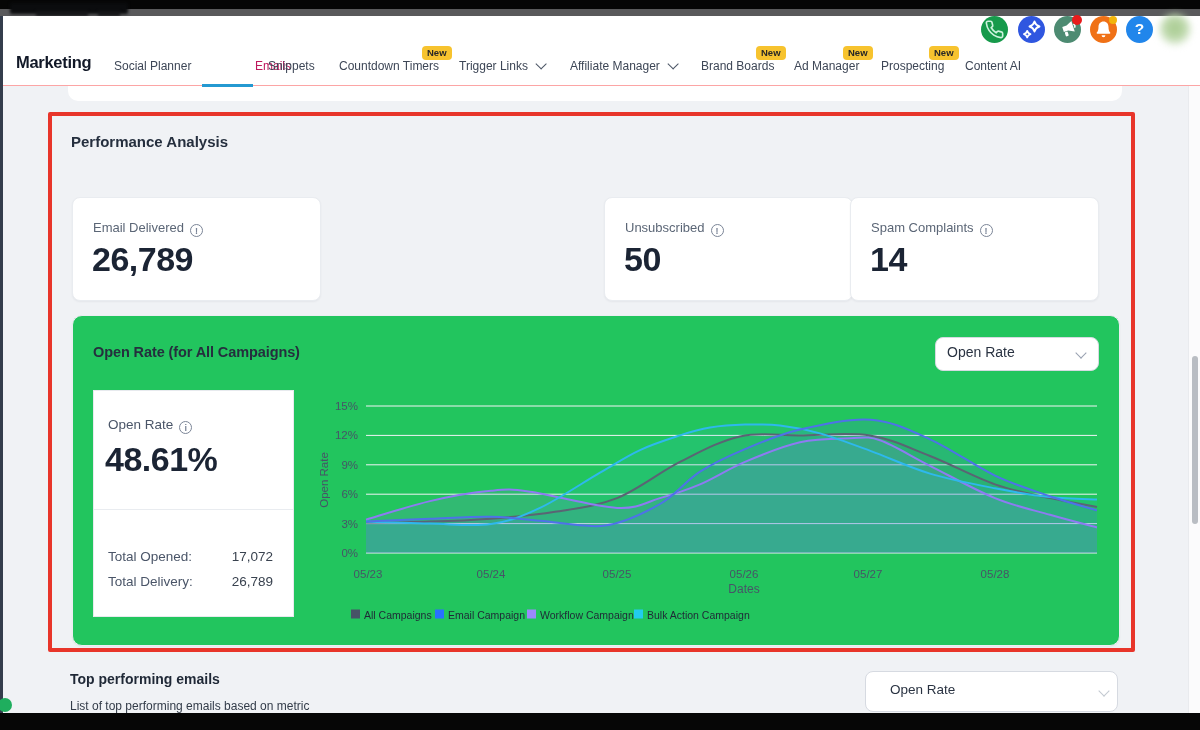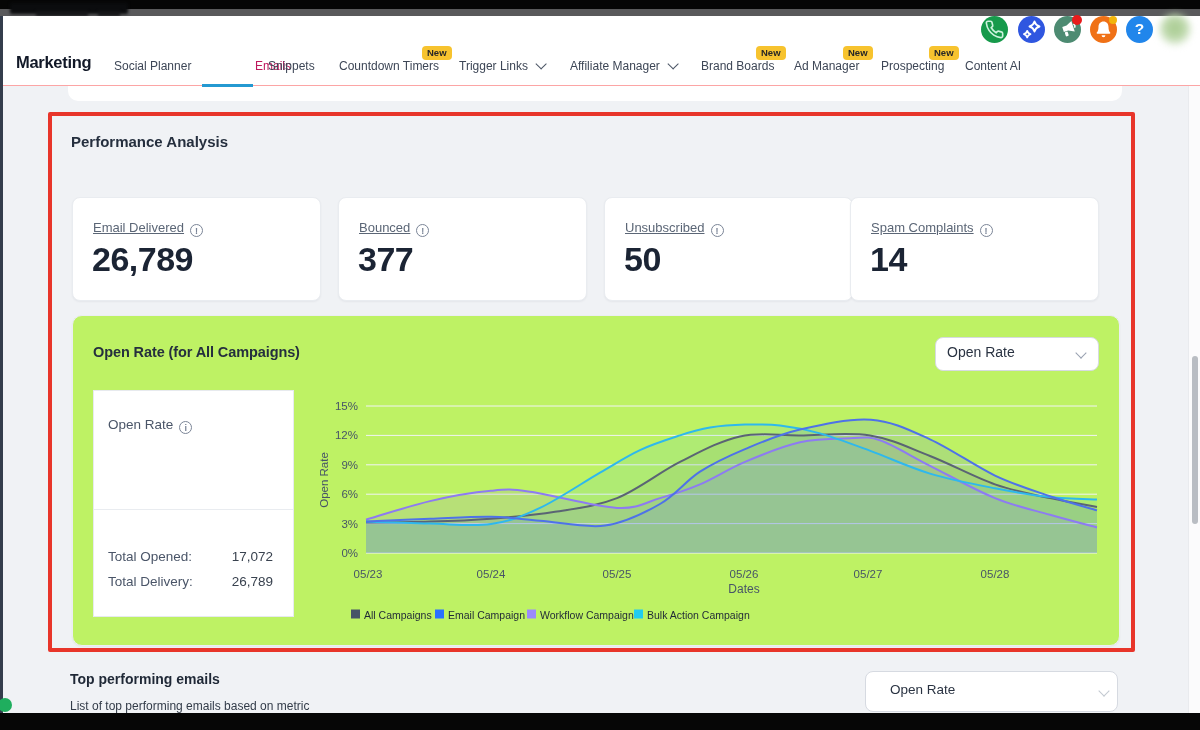--- a/index.html
+++ b/index.html
@@ -19,25 +19,25 @@
 .chev { display:inline-block; width:8px; height:8px; border-right:1.7px solid #4b5565; border-bottom:1.7px solid #4b5565;
   transform:rotate(45deg) translateY(-3px); margin-left:7px; }
 .circ { position:absolute; top:16px; width:27px; height:27px; border-radius:50%; }
 
 #page { left:3px; top:86px; width:1185px; height:627px; background:#f0f2f5; }
 #rightband { left:1188px; top:86px; width:12px; height:627px; background:#fbfbfc; border-left:1px solid #e9ebee; }
 #topstrip { left:68px; top:86px; width:1054px; height:15px; background:#fff; border-radius:0 0 10px 10px; }
 #redbox { left:48px; top:112px; width:1087px; height:540px; border:4px solid #e8352a; border-radius:2px; }
 .mcard { position:absolute; top:197px; width:249px; height:104px; background:#fff; border:1px solid #e9ecf0;
   border-radius:8px; box-shadow:0 1px 2px rgba(16,24,40,.05); }
-.mlabel { position:absolute; left:20px; top:22px; font-size:13px; color:#5b6676; font-weight:500; white-space:nowrap;text-decoration:underline; }
+.mlabel { position:absolute; left:20px; top:22px; font-size:13px; color:#5b6676; font-weight:500; white-space:nowrap; }
 .mval { position:absolute; left:19px; top:42px; font-size:34px; font-weight:700; color:#1b2434; letter-spacing:-.5px; }
 .info { display:inline-block; width:13px; height:13px; border:1.2px solid #7b8597; border-radius:50%;
   font-size:9px; color:#7b8597; text-align:center; line-height:12px; font-weight:700; vertical-align:-2px; margin-left:6px; }
-#bigcard { left:72px; top:315px; width:1048px; height:331px; background:#bef264; border:1px solid #eceef2;
+#bigcard { left:72px; top:315px; width:1048px; height:331px; background:#22c55e; border:1px solid #eceef2;
   border-radius:10px; box-shadow:0 1px 2px rgba(16,24,40,.05); }
 .ddl { position:absolute; background:#fff; border:1px solid #d6dae1; border-radius:8px; }
 .ddtext { position:absolute; left:15px; font-size:14px; color:#2a3342; font-weight:500; }
 .ddchev { position:absolute; width:8px; height:8px; border-right:1.6px solid #98a1b0; border-bottom:1.6px solid #98a1b0;
   transform:rotate(45deg); }
 #lpanel { position:absolute; left:20px; top:74px; width:201px; height:227px; border:1px solid #e7eaee; border-radius:0; background:#fff; }
 #botblack { left:0; top:713px; width:1200px; height:17px; background:#060606; }
 #sbthumb { left:1192px; top:356px; width:6px; height:168px; background:#b9bdc3; border-radius:3px; }
 </style>
 </head>
@@ -105,41 +105,38 @@
   <div class="circ" style="left:1126px;background:#2186eb;color:#fff;font-size:15.5px;font-weight:700;text-align:center;line-height:26px;">?</div>
   <div class="abs" style="left:1158px;top:13px;width:34px;height:34px;border-radius:50%;background:radial-gradient(circle at 50% 45%, #a8cb90 0%, #bdd8ab 40%, rgba(233,242,229,0) 75%);filter:blur(3px);"></div>
 
   <div class="abs" id="redbox"></div>
   <div class="abs" style="left:71px;top:133px;font-size:15px;font-weight:600;color:#252f3e;">Performance Analysis</div>
 
   <div class="mcard" style="left:72px;">
       <div class="mlabel">Email Delivered<span class="info">!</span></div>
       <div class="mval">26,789</div>
     </div>
-  <div class="mcard" style="left:338px;">
-      <div class="mlabel">Bounced<span class="info">!</span></div>
-      <div class="mval">377</div>
-    </div>
   <div class="mcard" style="left:604px;">
       <div class="mlabel">Unsubscribed<span class="info">!</span></div>
       <div class="mval">50</div>
     </div>
   <div class="mcard" style="left:850px;">
       <div class="mlabel">Spam Complaints<span class="info">!</span></div>
       <div class="mval">14</div>
     </div>
 
   <div class="abs" id="bigcard">
     <div class="abs" style="left:20px;top:28px;font-size:14.5px;font-weight:600;color:#252f3e;letter-spacing:-.1px;">Open Rate (for All Campaigns)</div>
     <div class="ddl" style="left:862px;top:21px;width:164px;height:34px;">
       <div class="ddtext" style="left:11px;top:6px;">Open Rate</div>
       <div class="ddchev" style="left:141px;top:11px;"></div>
     </div>
     <div id="lpanel">
       <div class="abs" style="left:14px;top:26px;font-size:13.5px;color:#4a5568;font-weight:500;">Open Rate<span class="info">i</span></div>
+      <div class="abs" style="left:11px;top:49px;font-size:34px;font-weight:700;color:#1b2434;letter-spacing:-.5px;">48.61%</div>
       <div class="abs" style="left:0;top:118px;width:199px;height:1px;background:#e9ecf0;"></div>
       <div class="abs" style="left:14px;top:158px;font-size:13.5px;color:#4a5568;">Total Opened:</div>
       <div class="abs" style="right:20px;top:158px;font-size:13.5px;color:#39424f;">17,072</div>
       <div class="abs" style="left:14px;top:183px;font-size:13.5px;color:#4a5568;">Total Delivery:</div>
       <div class="abs" style="right:20px;top:183px;font-size:13.5px;color:#39424f;">26,789</div>
     </div>
   </div>
 
   <svg class="abs" style="left:0;top:0;" width="1200" height="730" font-family="Liberation Sans, sans-serif">
     <g stroke="#f1f3f5" stroke-width="1">

